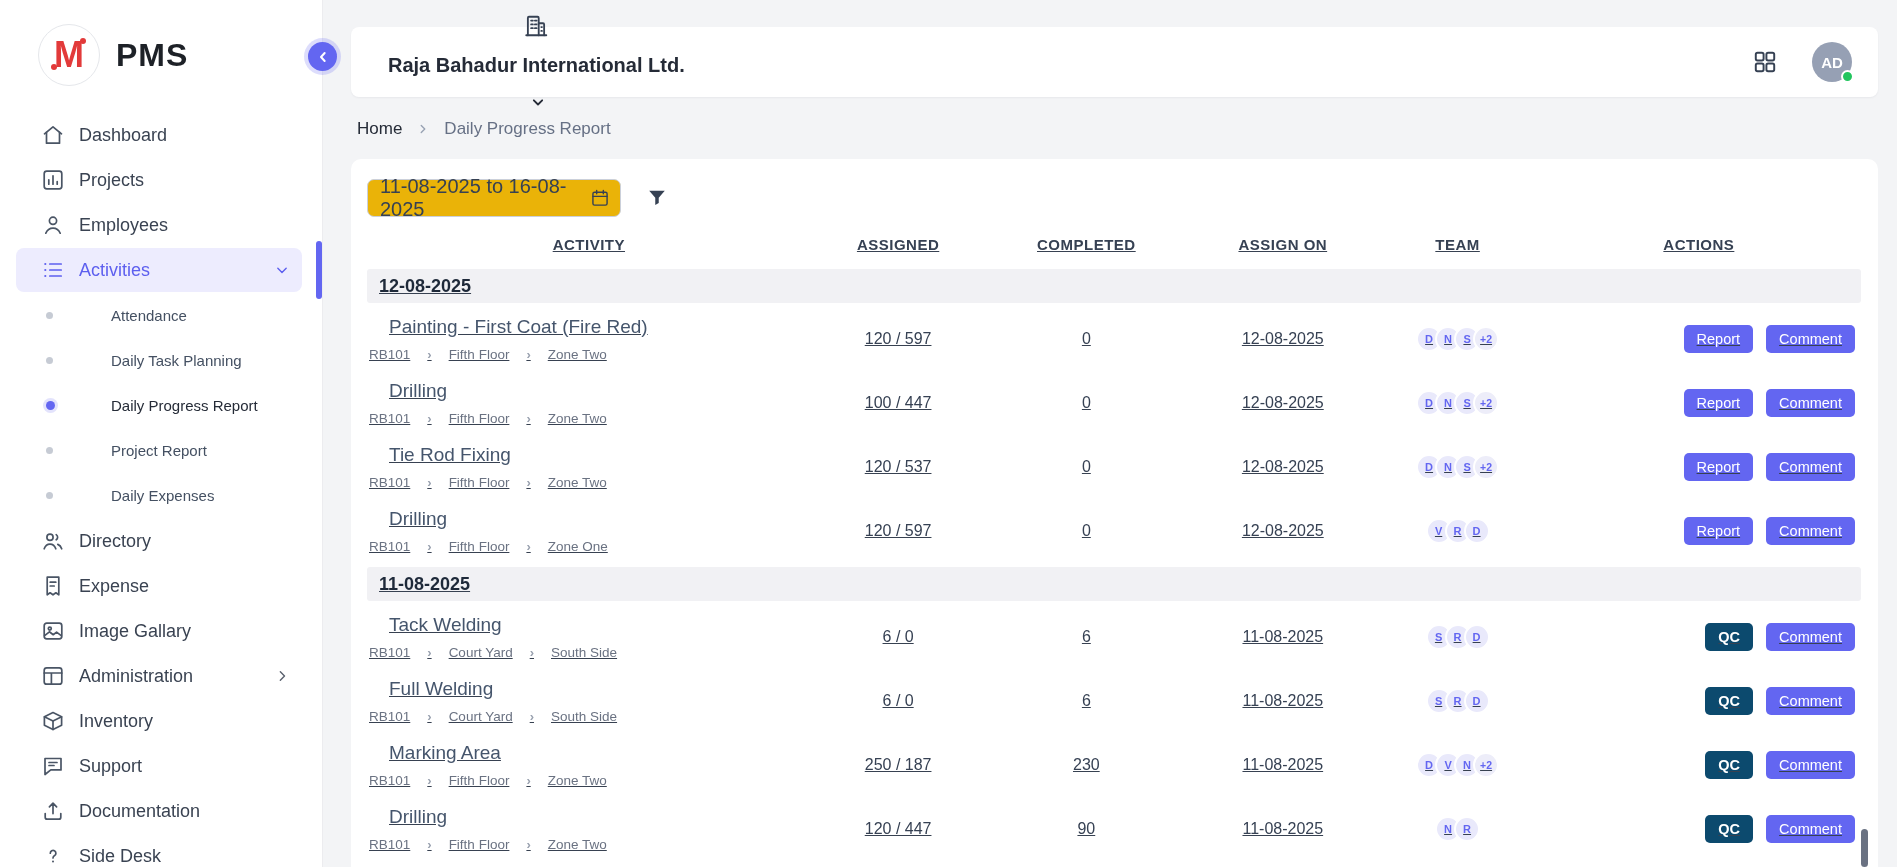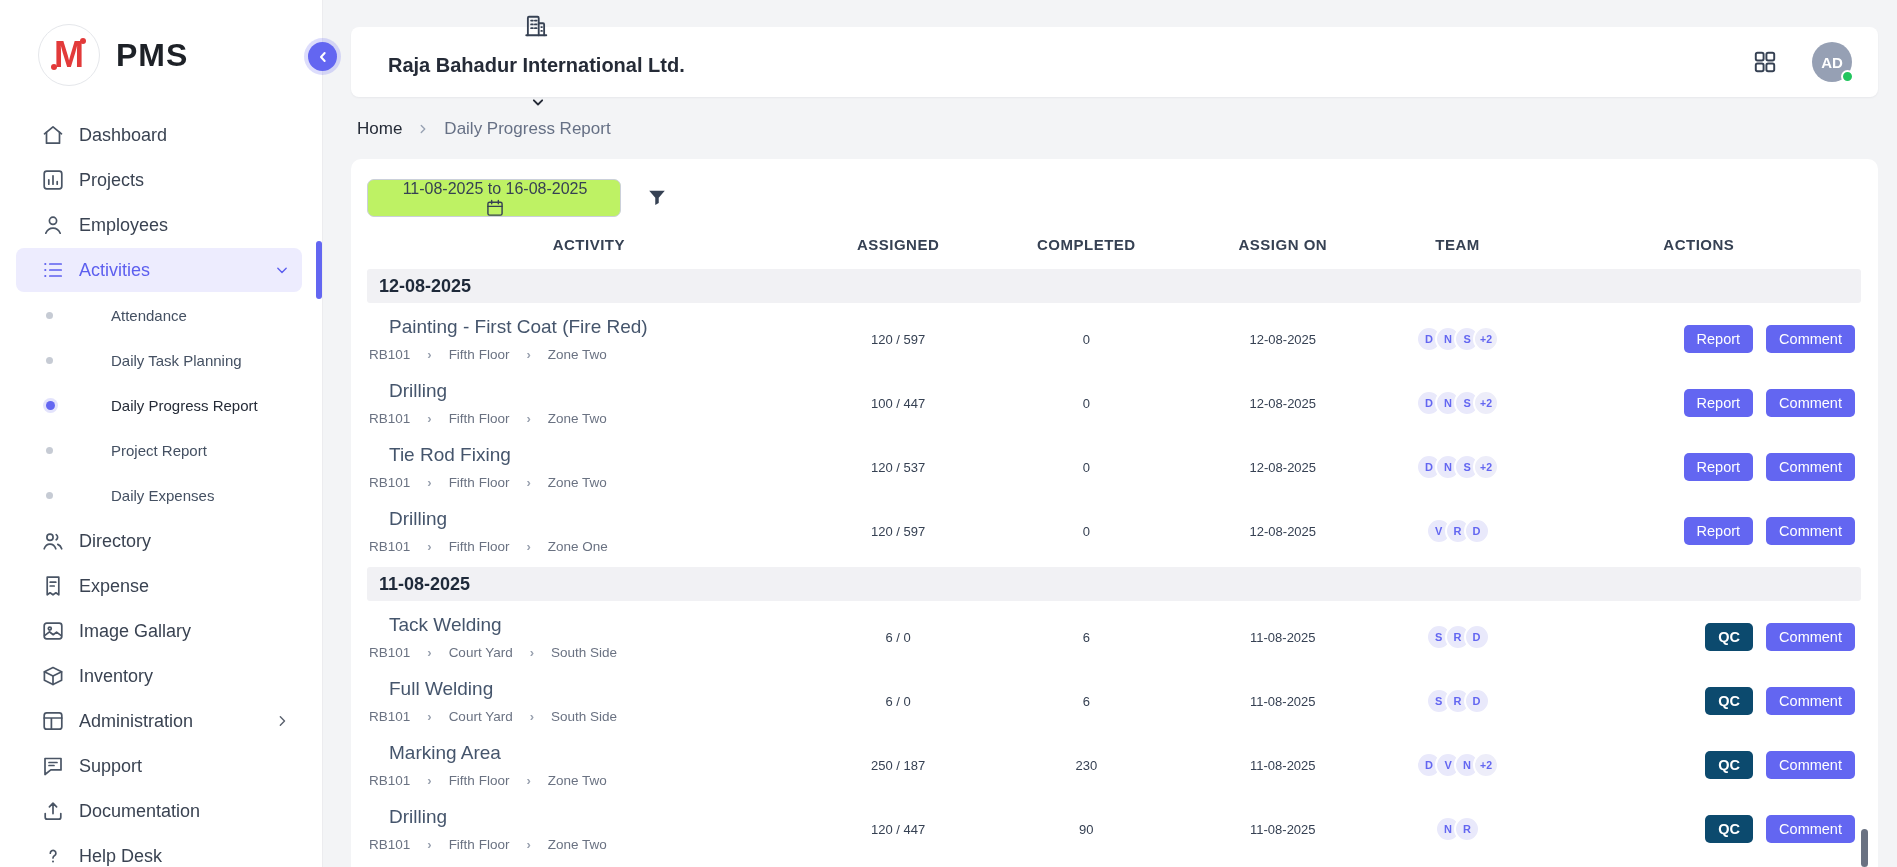--- a/index.html
+++ b/index.html
@@ -52,36 +52,36 @@
   .presence-dot { position:absolute; right:-2px; bottom:-1px; width:13px; height:13px; border-radius:50%; background:#22C55E; border:2px solid #fff; }
 
   .breadcrumb { margin:21px 0 0 6px; height:21px; display:flex; align-items:center; gap:14px; font-size:17px; }
   .bc-home { color:#252B37; cursor:pointer; }
   .bc-sep { color:#98A2B3; display:flex; }
   .bc-sep svg { width:14px; height:14px; }
   .bc-current { color:#667085; }
 
   .card { position:relative; margin-top:20px; background:#fff; border-radius:10px; padding:20px 17px 20px 16px; height:720px; }
   .filters { display:flex; align-items:center; gap:25px; }
-  .date-input { width:254px; height:38px; border:1px solid #CBD0DA; border-radius:7px; background:#bef264; display:flex; align-items:center; justify-content:space-between; padding:0 10px 0 12px; font-size:16px; color:#364153; cursor:pointer;flex-direction:column; }
+  .date-input { width:254px; height:38px; border:1px solid #CBD0DA; border-radius:7px; background:#eab308; display:flex; align-items:center; justify-content:space-between; padding:0 10px 0 12px; font-size:20px; color:#364153; cursor:pointer; }
   .date-input .cal { color:#364153; display:flex; }
   .date-input .cal svg { width:20px; height:20px; }
   .funnel-btn { background:none; border:none; cursor:pointer; color:#364153; display:flex; }
   .funnel-btn svg { width:22px; height:22px; }
 
-  .table { margin-top:6px; }
+  .table { margin-top:6px;text-decoration:underline; }
   .thead { display:grid; grid-template-columns:29.7% 11.7% 13.5% 12.8% 10.6% 21.7%; height:42px; align-items:center; }
   .thead > div { text-align:center; font-size:15px; font-weight:700; color:#364153; letter-spacing:.5px; }
   .group-bar { background:#F1F1F4; height:34px; display:flex; align-items:center; padding-left:12px; font-size:18px; font-weight:700; color:#1E2939; border-radius:3px; margin:4px 0; }
   .trow { display:grid; grid-template-columns:29.7% 11.7% 13.5% 12.8% 10.6% 21.7%; align-items:center; padding:9px 0; }
   .c-activity { padding-left:2px; }
   .activity-title { font-size:19px; color:#45556C; margin-bottom:9px;margin-left:20px; }
   .activity-path { font-size:13.5px; color:#6A7282; display:flex; align-items:center; gap:17px; }
   .path-sep { color:#99A1AF; font-size:13px; line-height:1; font-weight:700; }
-  .c-num { text-align:center; font-size:13px; color:#364153; }
+  .c-num { text-align:center; font-size:16px; color:#364153; }
   .c-team { display:flex; justify-content:center; }
   .chip { width:26px; height:26px; border-radius:50%; background:#E9E9FB; color:#6366F1; font-size:11px; font-weight:700; display:flex; align-items:center; justify-content:center; border:2px solid #fff; margin-left:-7px; }
   .chip:first-child { margin-left:0; }
   .chip.more { background:#EDEDF9; font-size:10.5px; }
   .c-actions { display:flex; justify-content:flex-end; gap:13px; padding-right:6px; }
   .btn { height:28px; padding:0 13px; border:none; border-radius:5px; color:#fff; font-size:14.5px; font-weight:500; font-family:inherit; cursor:pointer; display:flex; align-items:center; }
   .btn.indigo { background:#6366F1; }
   .btn.orange { background:#0c4a6e; font-weight:700; }
   .scroll-thumb { position:fixed; right:29px; top:829px; width:7px; height:38px; background:#6A7282; border-radius:4px; cursor:pointer; }
 </style>
@@ -196,46 +196,46 @@
               <circle cx="8.8" cy="9.6" r="1.5"></circle>
               <path d="M3.6 16.6l4.8-3.8 3.8 2.9 3.4-2.6 4.6 3.5"></path>
             </svg>
           </span>
     <span class="nav-label">Image Gallary</span>
 
   </div>
         <div class="nav-item">
     <span class="nav-icon">
             <svg viewBox="0 0 24 24" fill="none" stroke="currentColor" stroke-width="1.7" stroke-linecap="round" stroke-linejoin="round">
+              <rect x="3.2" y="3.8" width="17.6" height="16.4" rx="2.5"></rect>
+              <path d="M3.2 9h17.6M10.4 9v11.2"></path>
+            </svg>
+          </span>
+    <span class="nav-label">Administration</span>
+    <span class="nav-chevron">
+            <svg viewBox="0 0 24 24" fill="none" stroke="currentColor" stroke-width="1.7" stroke-linecap="round" stroke-linejoin="round">
+              <path d="m10 7 5 5-5 5"></path>
+            </svg>
+          </span>
+
+  </div>
+        <div class="nav-item">
+    <span class="nav-icon">
+            <svg viewBox="0 0 24 24" fill="none" stroke="currentColor" stroke-width="1.7" stroke-linecap="round" stroke-linejoin="round">
               <path d="M3.4 7.8 12 3.6l8.6 4.2L12 12 3.4 7.8z"></path>
               <path d="M3.4 7.8v8.4L12 20.4l8.6-4.2V7.8"></path>
               <path d="M12 12v8.4"></path>
             </svg>
           </span>
     <span class="nav-label">Inventory</span>
 
   </div>
         <div class="nav-item">
     <span class="nav-icon">
             <svg viewBox="0 0 24 24" fill="none" stroke="currentColor" stroke-width="1.7" stroke-linecap="round" stroke-linejoin="round">
-              <rect x="3.2" y="3.8" width="17.6" height="16.4" rx="2.5"></rect>
-              <path d="M3.2 9h17.6M10.4 9v11.2"></path>
-            </svg>
-          </span>
-    <span class="nav-label">Administration</span>
-    <span class="nav-chevron">
-            <svg viewBox="0 0 24 24" fill="none" stroke="currentColor" stroke-width="1.7" stroke-linecap="round" stroke-linejoin="round">
-              <path d="m10 7 5 5-5 5"></path>
-            </svg>
-          </span>
-
-  </div>
-        <div class="nav-item">
-    <span class="nav-icon">
-            <svg viewBox="0 0 24 24" fill="none" stroke="currentColor" stroke-width="1.7" stroke-linecap="round" stroke-linejoin="round">
               <path d="M4 4.5h16v11.4H9.8L4 20.5V4.5z"></path>
               <path d="M8 8.5h8M8 11.5h5"></path>
             </svg>
           </span>
     <span class="nav-label">Support</span>
 
   </div>
         <div class="nav-item">
     <span class="nav-icon">
             <svg viewBox="0 0 24 24" fill="none" stroke="currentColor" stroke-width="1.7" stroke-linecap="round" stroke-linejoin="round">
@@ -246,21 +246,21 @@
     <span class="nav-label">Documentation</span>
 
   </div>
         <div class="nav-item">
     <span class="nav-icon">
             <svg viewBox="0 0 24 24" fill="none" stroke="currentColor" stroke-width="1.7" stroke-linecap="round" stroke-linejoin="round">
               <path d="M9.3 9.2a2.8 2.8 0 1 1 4.3 2.4c-1 .6-1.6 1.2-1.6 2.4"></path>
               <circle cx="12" cy="17.6" r="1" fill="currentColor" stroke="none"></circle>
             </svg>
           </span>
-    <span class="nav-label">Help Desk</span>
+    <span class="nav-label">Side Desk</span>
 
   </div>
       </nav>
   </aside>
 
   <button class="collapse-btn" type="button">
     <span style="display:flex;">
       <svg viewBox="0 0 24 24" fill="none" stroke="#ffffff" stroke-width="3" stroke-linecap="round" stroke-linejoin="round">
           <path d="m14.5 6-5.5 6 5.5 6"></path>
         </svg>

